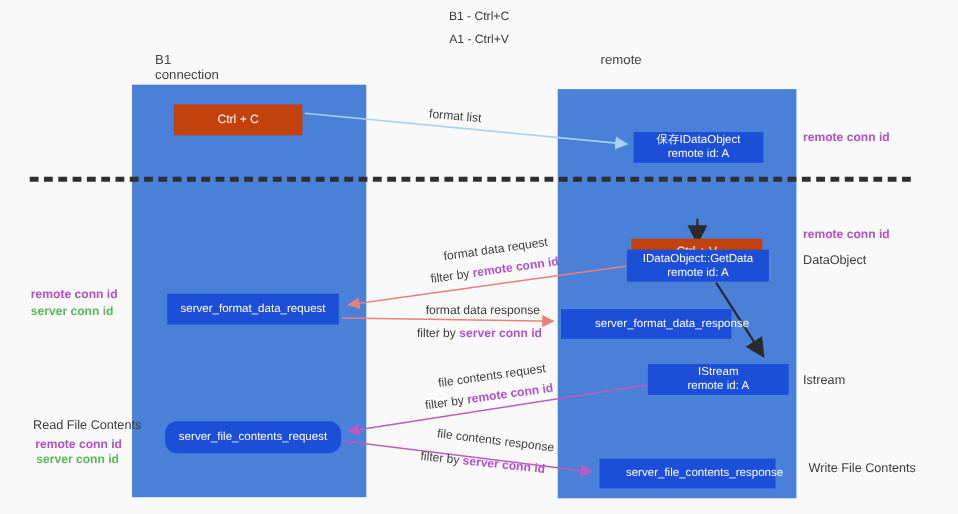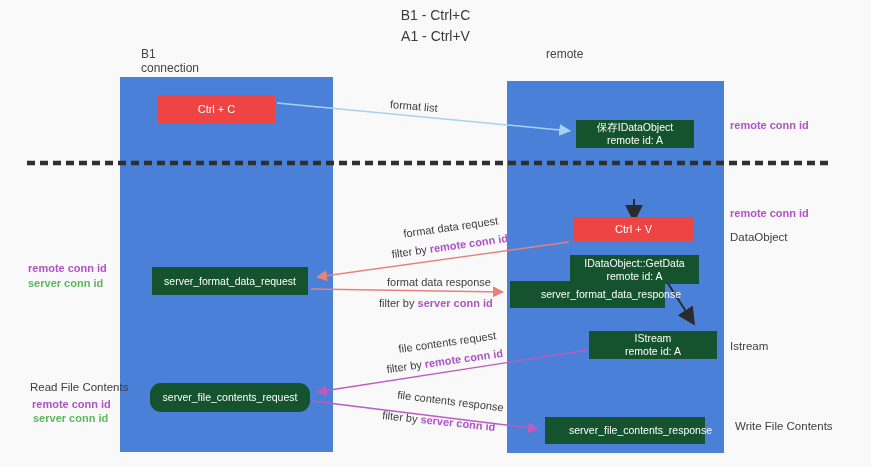--- a/index.html
+++ b/index.html
@@ -4,38 +4,38 @@
 <style>
   * { margin:0; padding:0; box-sizing:border-box; }
   html,body { background:#f9f9f9; }
   .canvas {
     position:relative; width:871px; height:467px; overflow:hidden;
     background:#f9f9f9;
     font-family:"Liberation Sans", sans-serif;
     color:#3d3d3d;
   }
   .title { position:absolute; left:0; top:5px; width:871px; text-align:center;
-           font-size:14px; line-height:21px; color:#3a3a3a; }
+           font-size:11px; line-height:21px; color:#3a3a3a; }
   .lane-header { position:absolute; width:140px; text-align:left;
                  font-size:12px; line-height:14px; color:#444; }
   .lane-header.left  { left:141px; top:47px; }
   .lane-header.right { left:546px; top:47px; }
   .lane { position:absolute; background:#4a80d8; }
   .lane.left  { left:120px; top:77px; width:213px; height:375px; }
   .lane.right { left:507px; top:81px; width:217px; height:372px; }
   svg.overlay { position:absolute; left:0; top:0; z-index:2; pointer-events:none; }
   .node { position:absolute; z-index:3; display:flex; flex-direction:column;
           align-items:center; justify-content:center; text-align:center;
           color:#ffffff; font-size:11px; line-height:13px; white-space:nowrap; }
-  .node.green  { background:#ef4444; }
-  .node.orange { background:#14532d; }
+  .node.green  { background:#c2410c; }
+  .node.orange { background:#1d4ed8; }
   .n-ctrl-c   { left:158px; top:95px;  width:117px; height:28px; }
   .n-save     { left:576px; top:120px; width:118px; height:28px; font-size:10.5px;}
   .n-ctrl-v   { left:574px; top:173px; width:119px; height:25px;margin-top:44px; }
-  .n-getdata  { left:570px; top:227px; width:129px; height:29px; font-size:10.5px;margin-top:28px;}
+  .n-getdata  { left:570px; top:227px; width:129px; height:29px; font-size:10.5px;}
   .n-freq     { left:152px; top:267px; width:156px; height:28px; font-size:10.5px;}
   .n-fresp    { left:510px; top:281px; width:155px; height:27px; font-size:10.5px;padding-left:47px;}
   .n-istream  { left:589px; top:331px; width:128px; height:28px; font-size:10.5px;}
   .n-filereq  { left:150px; top:383px; width:160px; height:29px; font-size:10.5px;border-radius:11px;}
   .n-fileresp { left:545px; top:417px; width:160px; height:27px; font-size:10.5px;padding-left:31px;}
   .ann { position:absolute; z-index:3; font-size:11px; white-space:nowrap; }
   .ann.purple { color:#b053c5; font-weight:bold; }
   .ann.green  { color:#5cb85c; font-weight:bold; }
   .ann.dark   { color:#3d3d3d; font-size:11.5px; }
   .a-remote-top    { left:730px; top:119px; }

